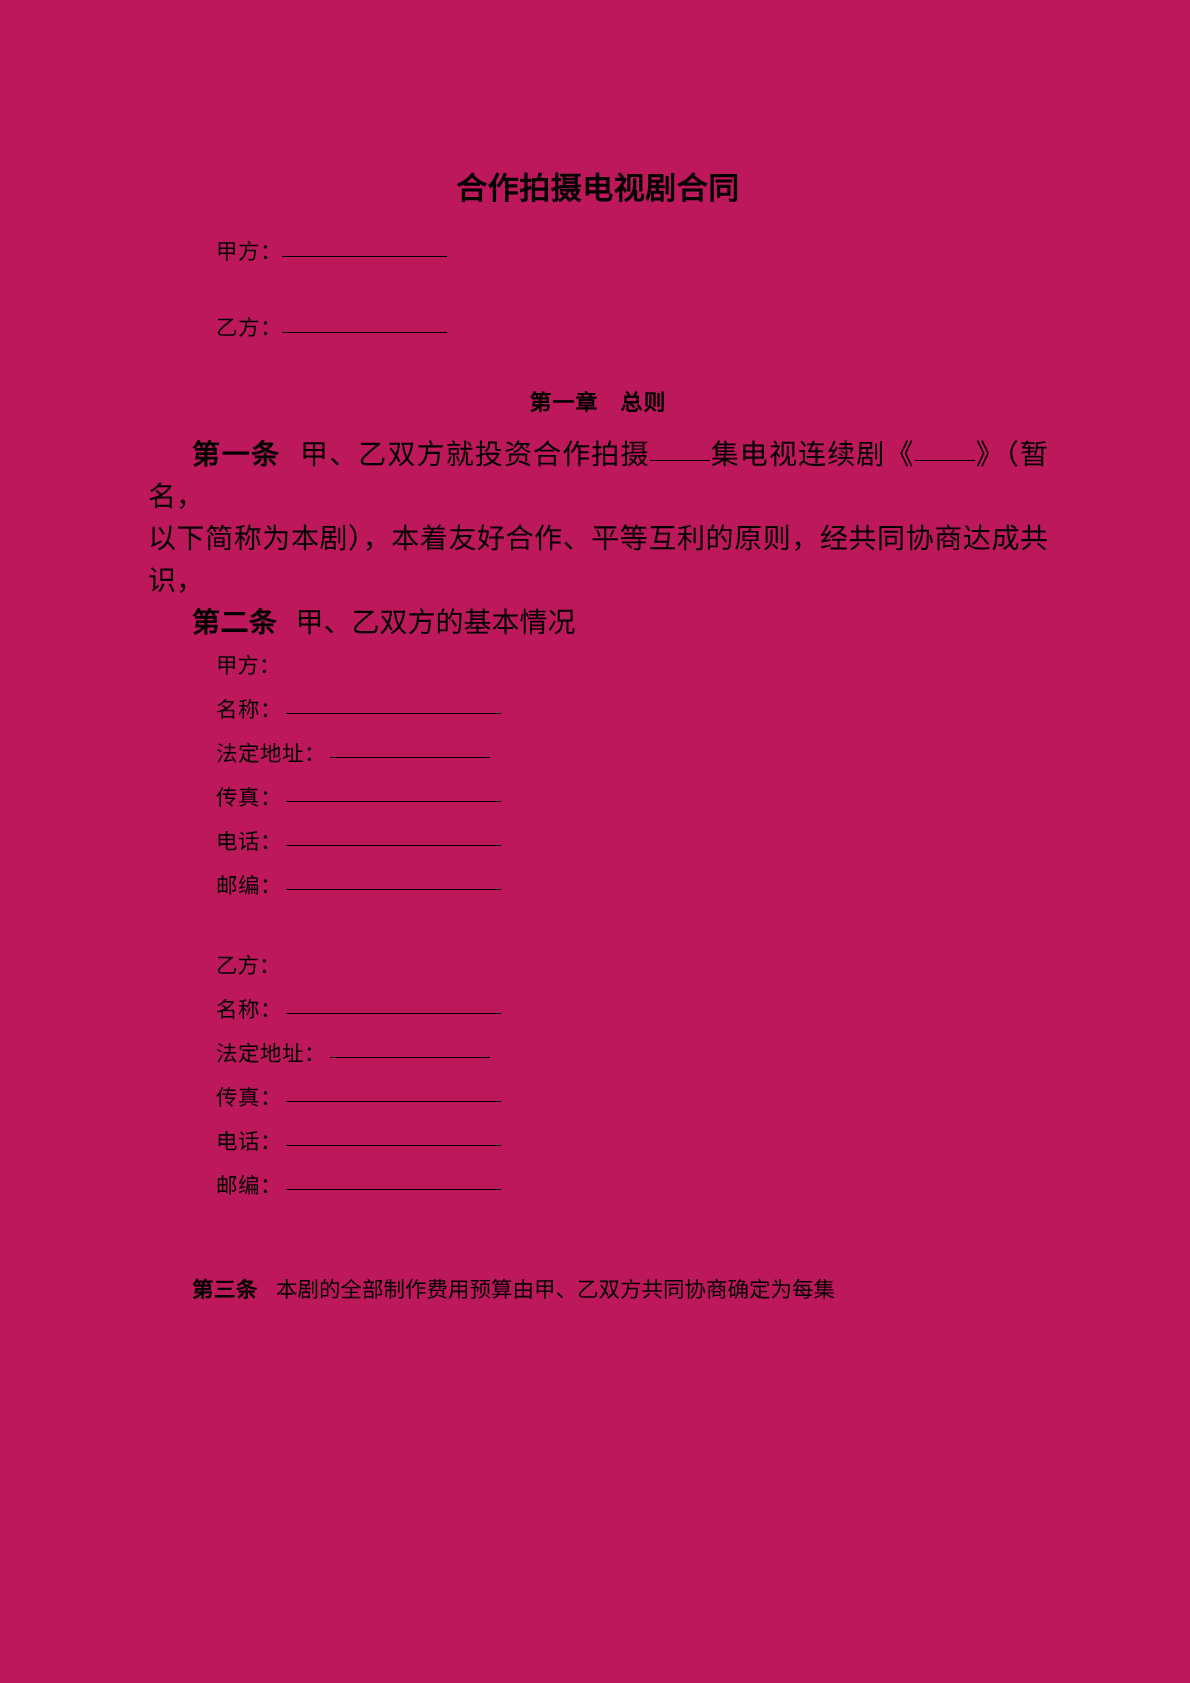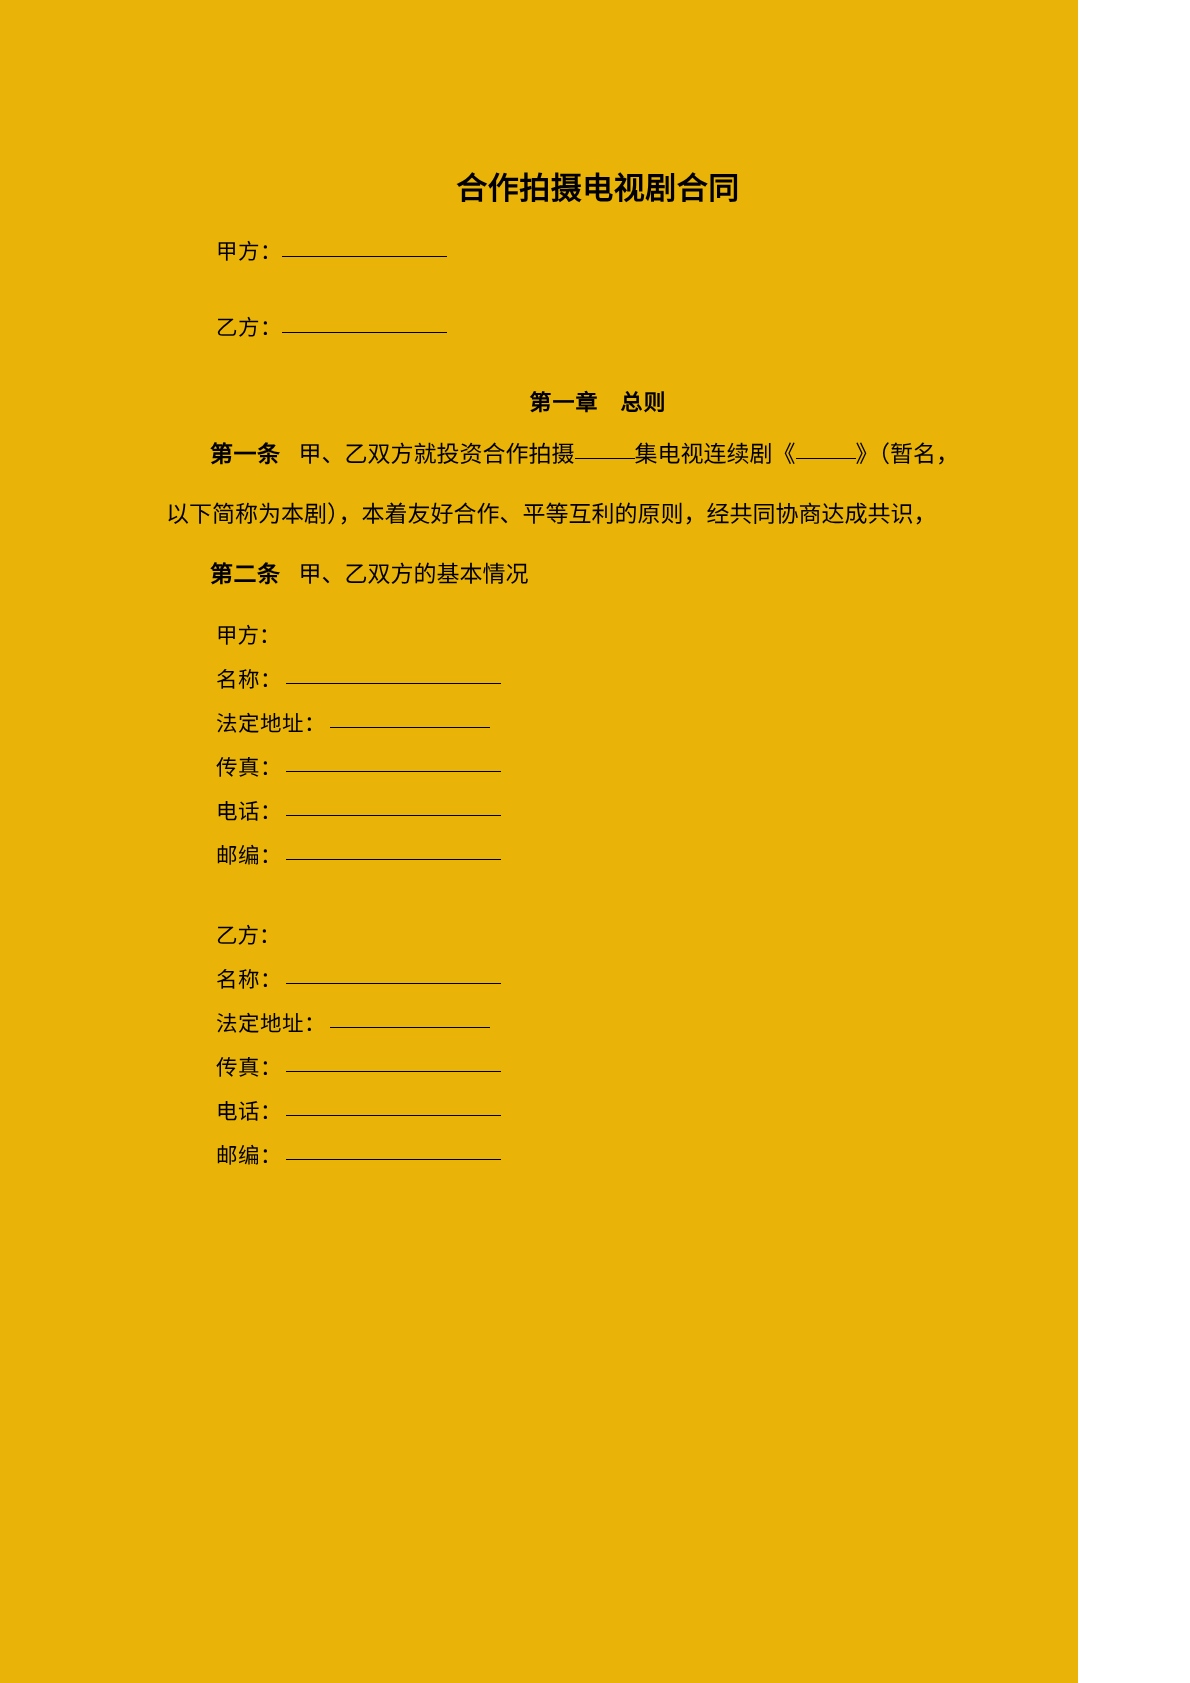--- a/index.html
+++ b/index.html
@@ -10,23 +10,23 @@
   }
   body {
     width: 1190px;
     height: 1683px;
     position: relative;
     font-family: "Liberation Serif", "DejaVu Serif", serif;
     color: #000000;
     overflow: hidden;
   }
   .page {
-    width: 1078px;
+    width: 1190px;
     height: 1683px;
-    background: #eab308;
+    background: #be185d;
     position: relative;
     box-sizing: border-box;
     padding: 4px;
   }
   .content {
     position: absolute;
     left: 148px;
     top: 0;
     width: 900px;
   }
@@ -68,23 +68,23 @@
     font-weight: bold;
     font-size: 22px;
     margin: 0;
     padding-top: 42px;
     letter-spacing: 1px;
   }
   .chapter-heading .gap { display: inline-block; width: 22px; }
 
   
   .para {
-    font-size: 23px;
+    font-size: 28px;
     line-height: 42px;
-    margin: 18px;
+    margin: 0;
     text-align: justify;
     text-justify: inter-ideograph;
   }
   .para.indent { text-indent: 44px; }
   .para.mt-a { margin-top: 18px; }
   .art-num {
     font-weight: bold;
     letter-spacing: 0.5px;
   }
   .art-gap { display: inline-block; width: 18px; }
@@ -204,17 +204,20 @@
       <p class="field-row">
         <span class="flabel">电话：</span><span class="fline fline-215"></span>
       </p>
       <p class="field-row">
         <span class="flabel">邮编：</span><span class="fline fline-215"></span>
       </p>
     </div>
 
     <div class="spacer-22"></div>
 
+    <p class="para-wide para-gap" style="text-indent:44px;">
+      <span class="art-num">第三条</span><span class="art-gap"></span><span>本剧的全部制作费用预算由甲、乙双方共同协商确定为每集</span>
+    </p>
 
 
 
   </div>
 </div>
 
 </body></html>

